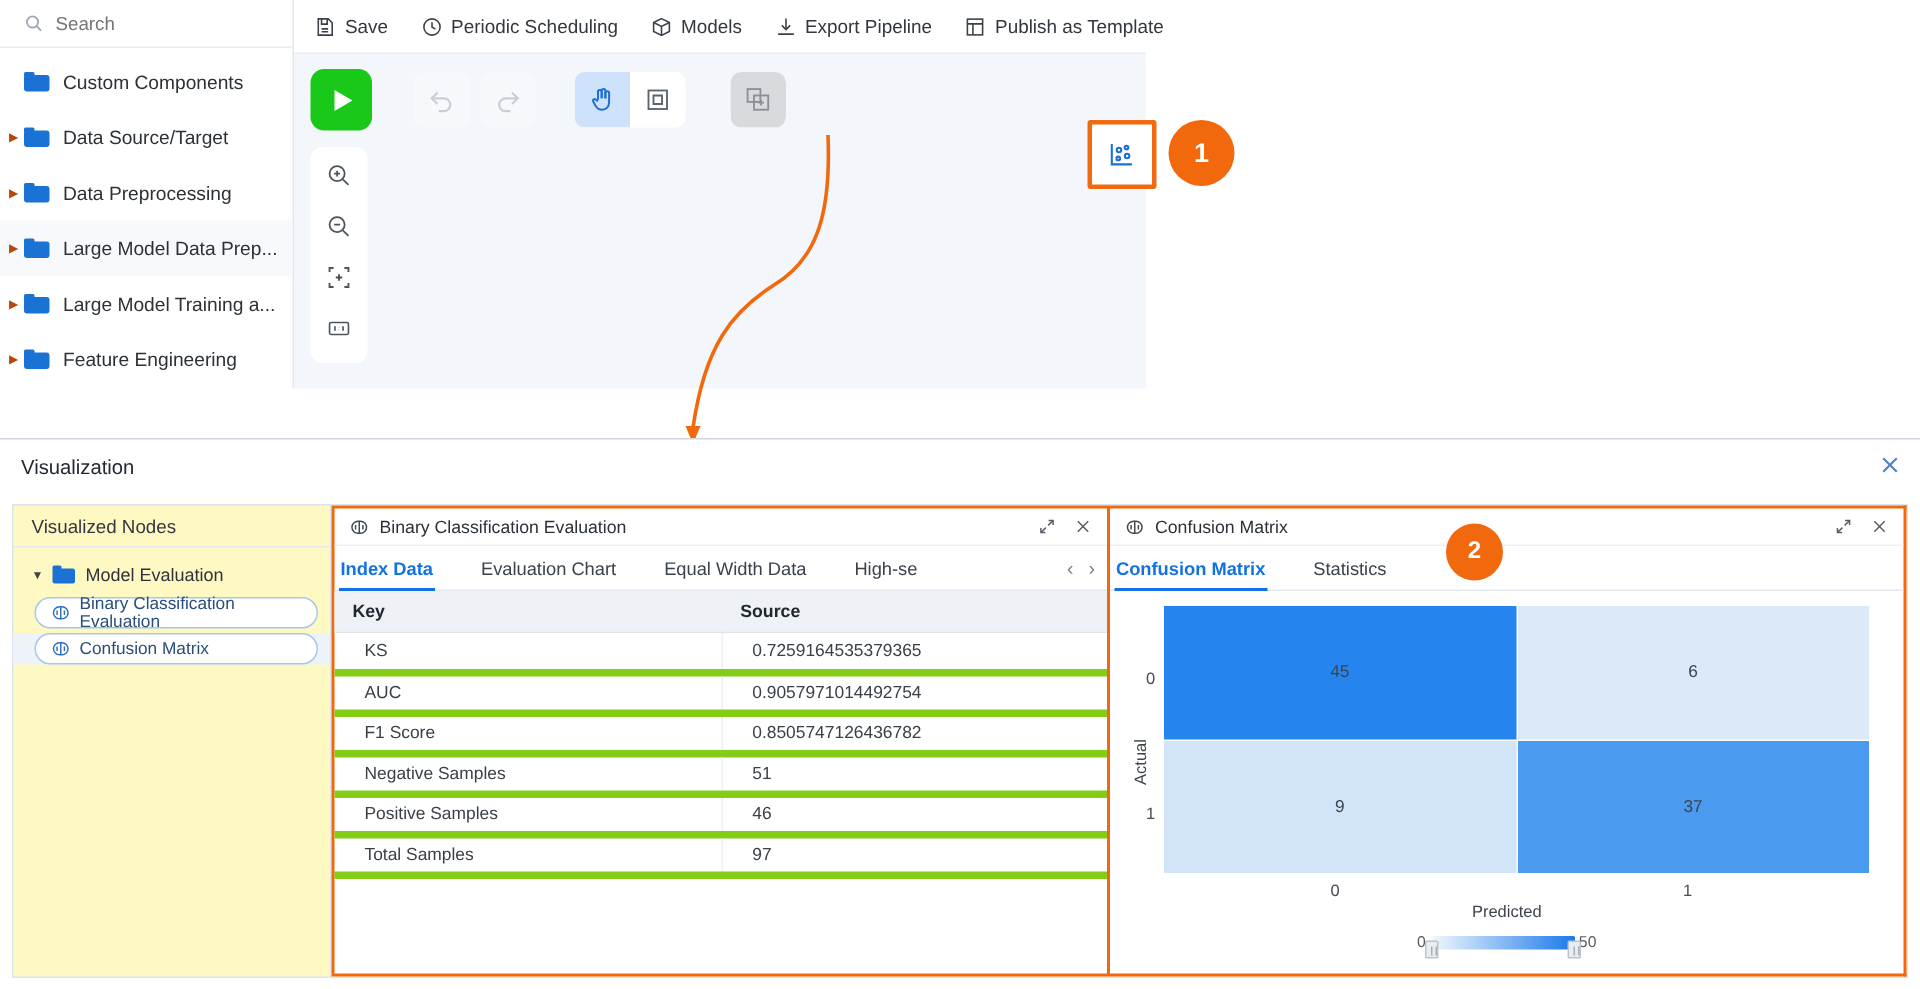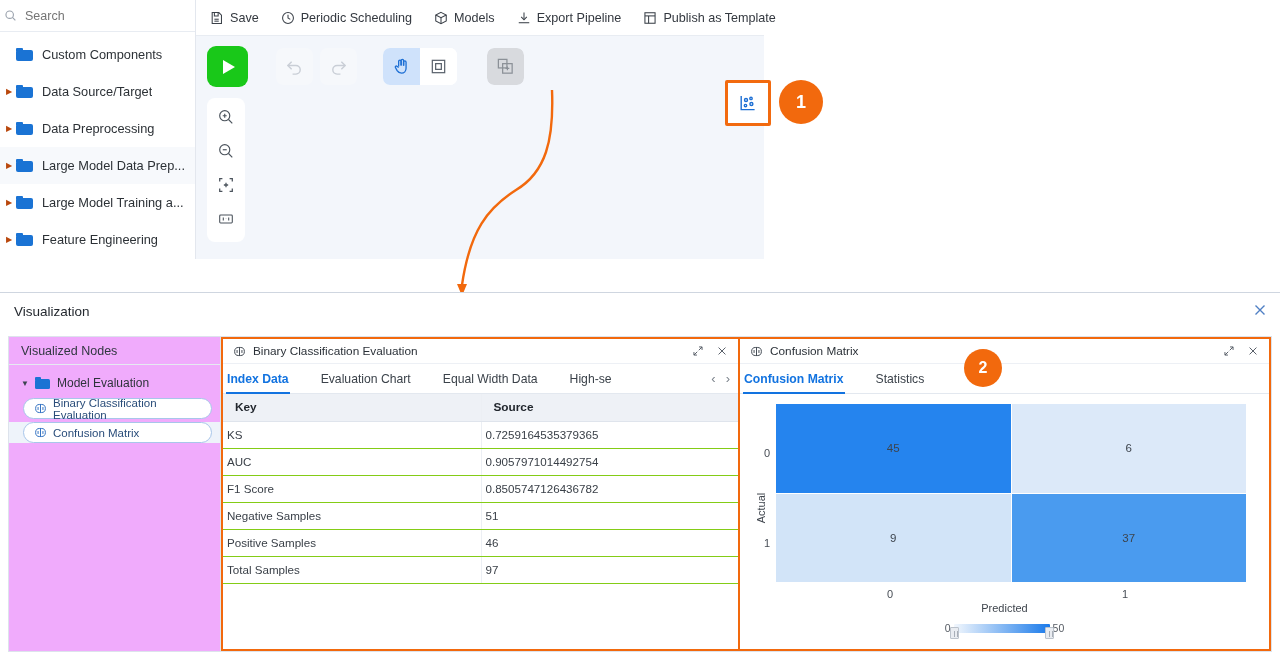--- a/index.html
+++ b/index.html
@@ -12,21 +12,21 @@
   }
   .root { position: relative; width: 1280px; height: 659px; }
 
   
   .lsidebar {
     position: absolute; left: 0; top: 0; width: 196px; height: 259px;
     background: #ffffff; border-right: 1px solid #e3e7ee;
   }
   .search-row {
     height: 32px; display: flex; align-items: center; gap: 8px;
-    padding: 0 4px; border-bottom: 1px solid #e8ecf2;
+    padding: 0 16px; border-bottom: 1px solid #e8ecf2;
   }
   .search-icon { width: 13px; height: 13px; flex: 0 0 auto; color: #9aa2ad; }
   .search-input {
     border: none; outline: none; font-size: 12.5px; color: #8a9099;
     font-family: "Liberation Sans", sans-serif; background: transparent;
     width: 140px; padding: 0;
   }
   .tree { padding-top: 4px; }
   .tree-item {
     height: 37px; display: flex; align-items: center; padding-left: 2px;
@@ -134,21 +134,21 @@
     padding: 0 14px; position: relative;
   }
   .viz-title { font-size: 13.5px; color: #24292f; }
   .viz-close {
     position: absolute; right: 12px; top: 9px; width: 16px; height: 16px;
     color: #4f7fc4; display: flex; align-items: center; justify-content: center;
   }
 
   .viz-body {
     position: absolute; left: 8px; top: 43px; width: 1264px; height: 316px;
-    border: 1px solid #dde3ec; background: #f0abfc; display: flex;
+    border: 1px solid #dde3ec; background: #fef9c3; display: flex;
   }
   .vnodes { width: 212px; border-right: 1px solid #dde3ec; }
   .vnodes-head {
     height: 28px; display: flex; align-items: center; padding-left: 12px;
     font-size: 12.5px; color: #303740; border-bottom: 1px solid #e5eaf1;
   }
   .vn-tree { padding-top: 6px; }
   .vn-row {
     height: 24px; display: flex; align-items: center; padding-left: 12px;
     font-size: 12px; color: #2d333a;
@@ -206,22 +206,22 @@
     position: absolute; right: 8px; display: flex; gap: 10px; color: #7c838c; font-size: 13px;
   }
 
   
   .tbl { width: 100%; border-collapse: collapse; }
   .tbl th {
     text-align: left; font-size: 11.8px; color: #22272e; font-weight: bold;
     background: #eef1f6; height: 27px; padding-left: 12px; border-bottom: 1px solid #dfe4ec;
   }
   .tbl td {
-    font-size: 11.6px; color: #3a4048; height: 27px; padding-left: 4px;
-    border-bottom: 1px solid #84cc16;
+    font-size: 11.6px; color: #3a4048; height: 27px; padding-left: 20px;
+    border-bottom: 5px solid #84cc16;
   }
   .tbl .c1 { width: 258px; border-right: 1px solid #eceff4; }
 
   
   .cm-wrap { position: relative; width: 100%; height: 255px; }
   .cm-ylabel {
     position: absolute; left: 6px; top: 108px; font-size: 11px; color: #3f454d;
     transform: rotate(-90deg); transform-origin: center;
   }
   .cm-ytick { position: absolute; font-size: 11px; color: #474d55; }

